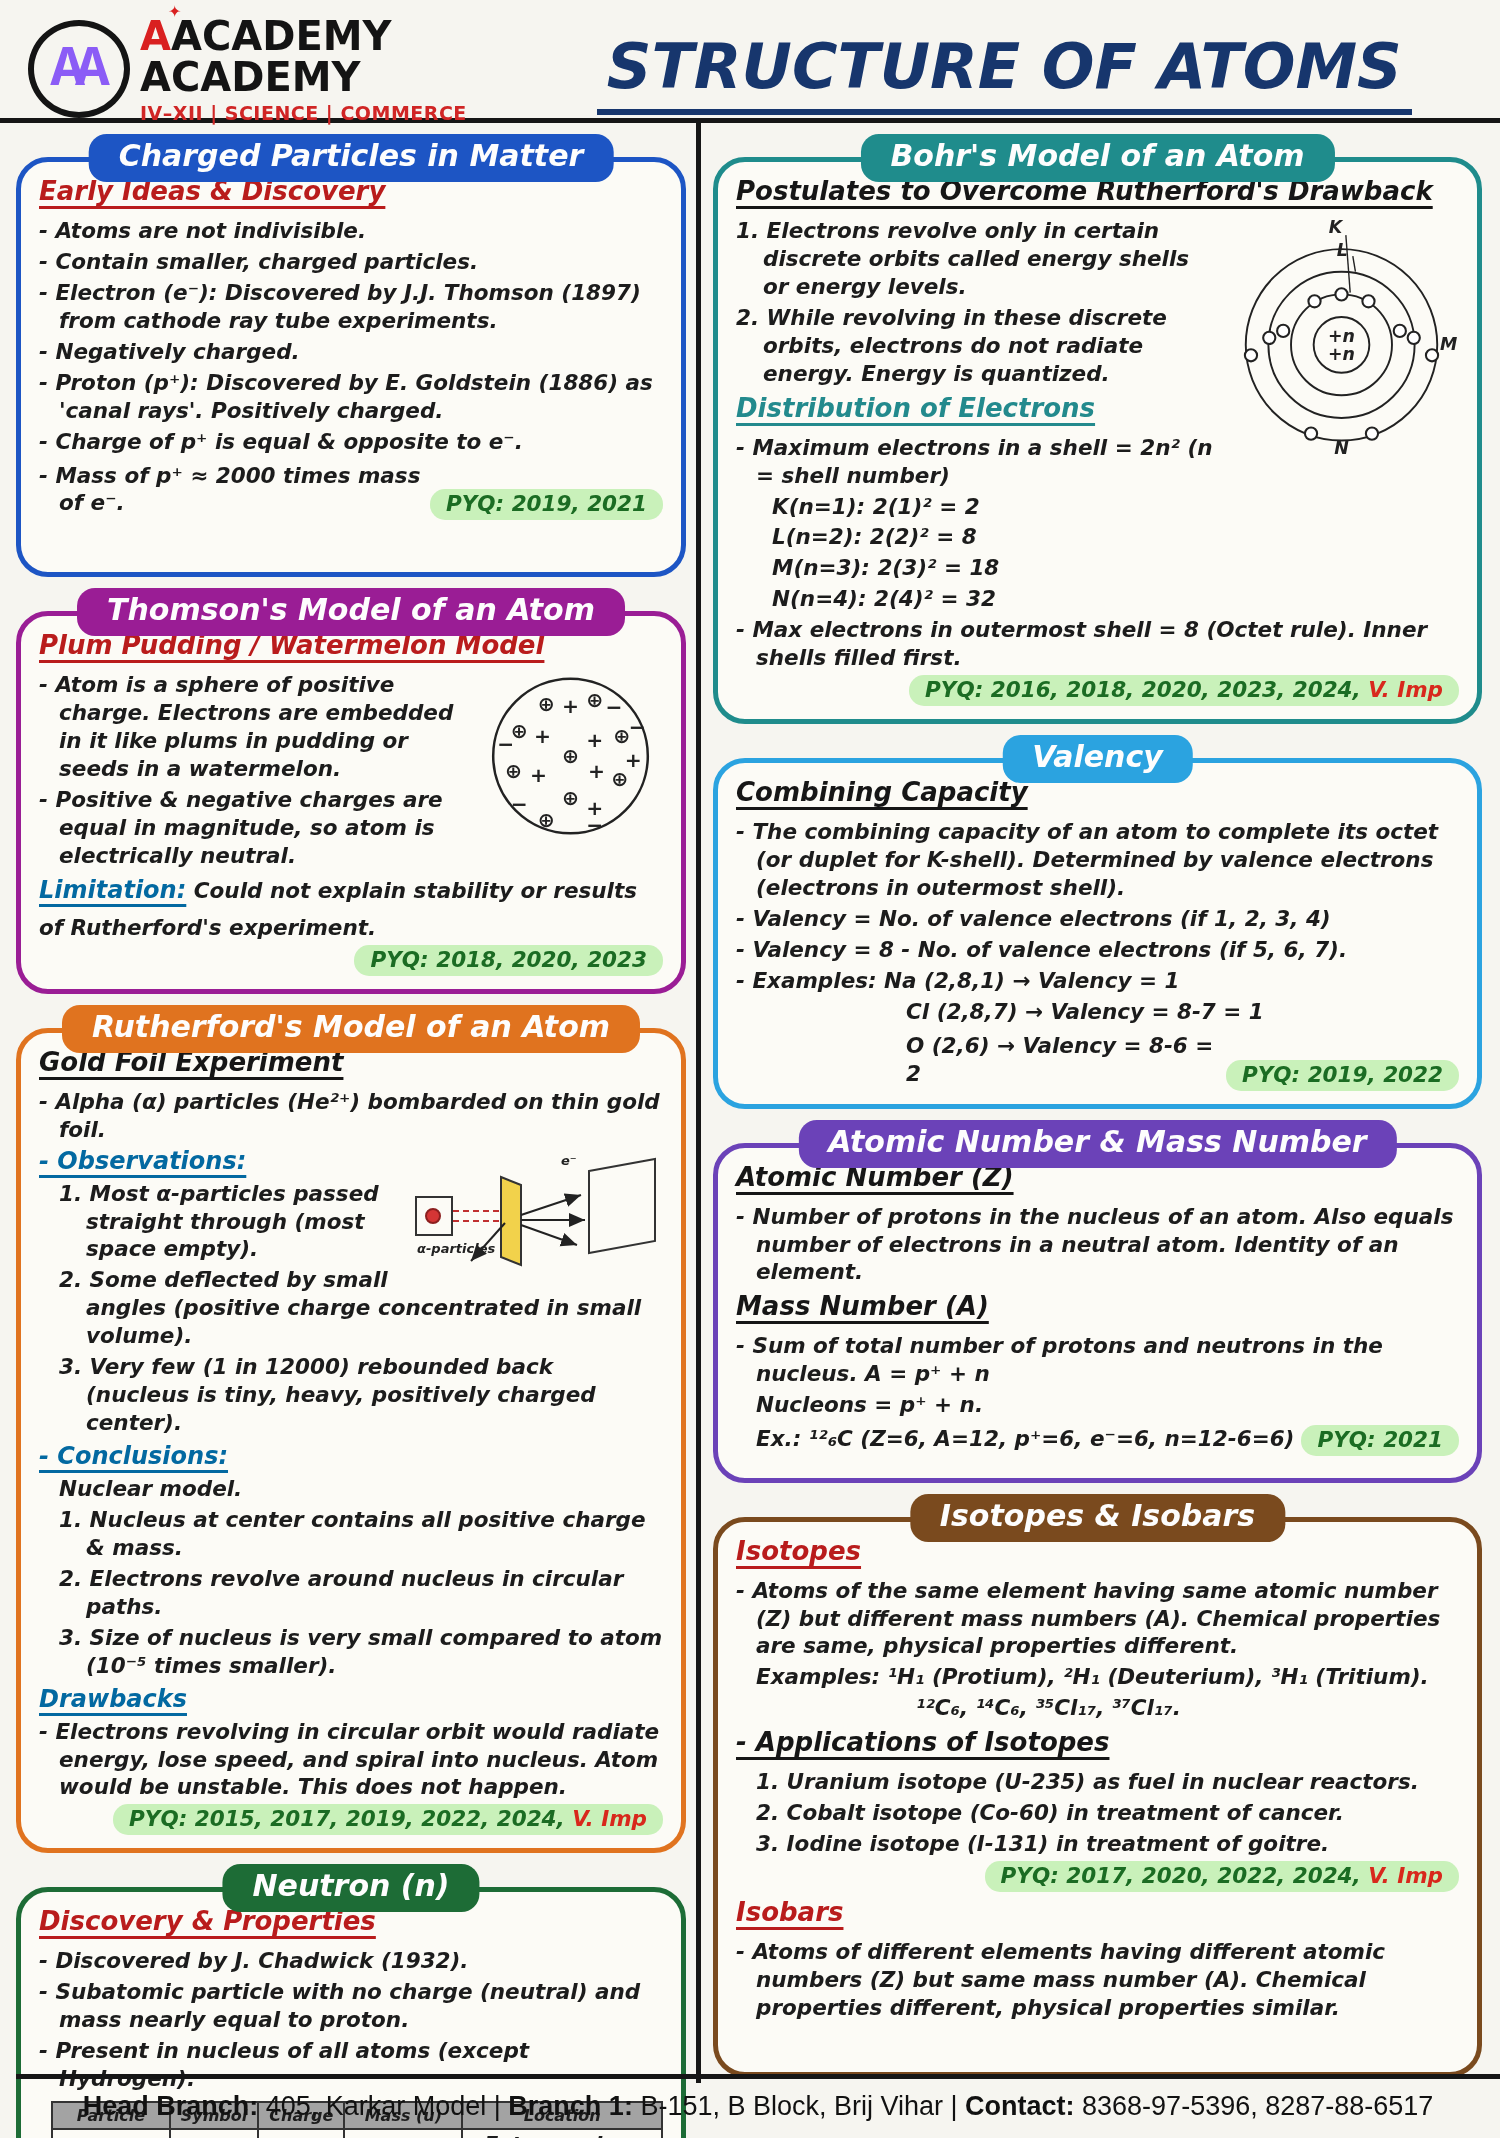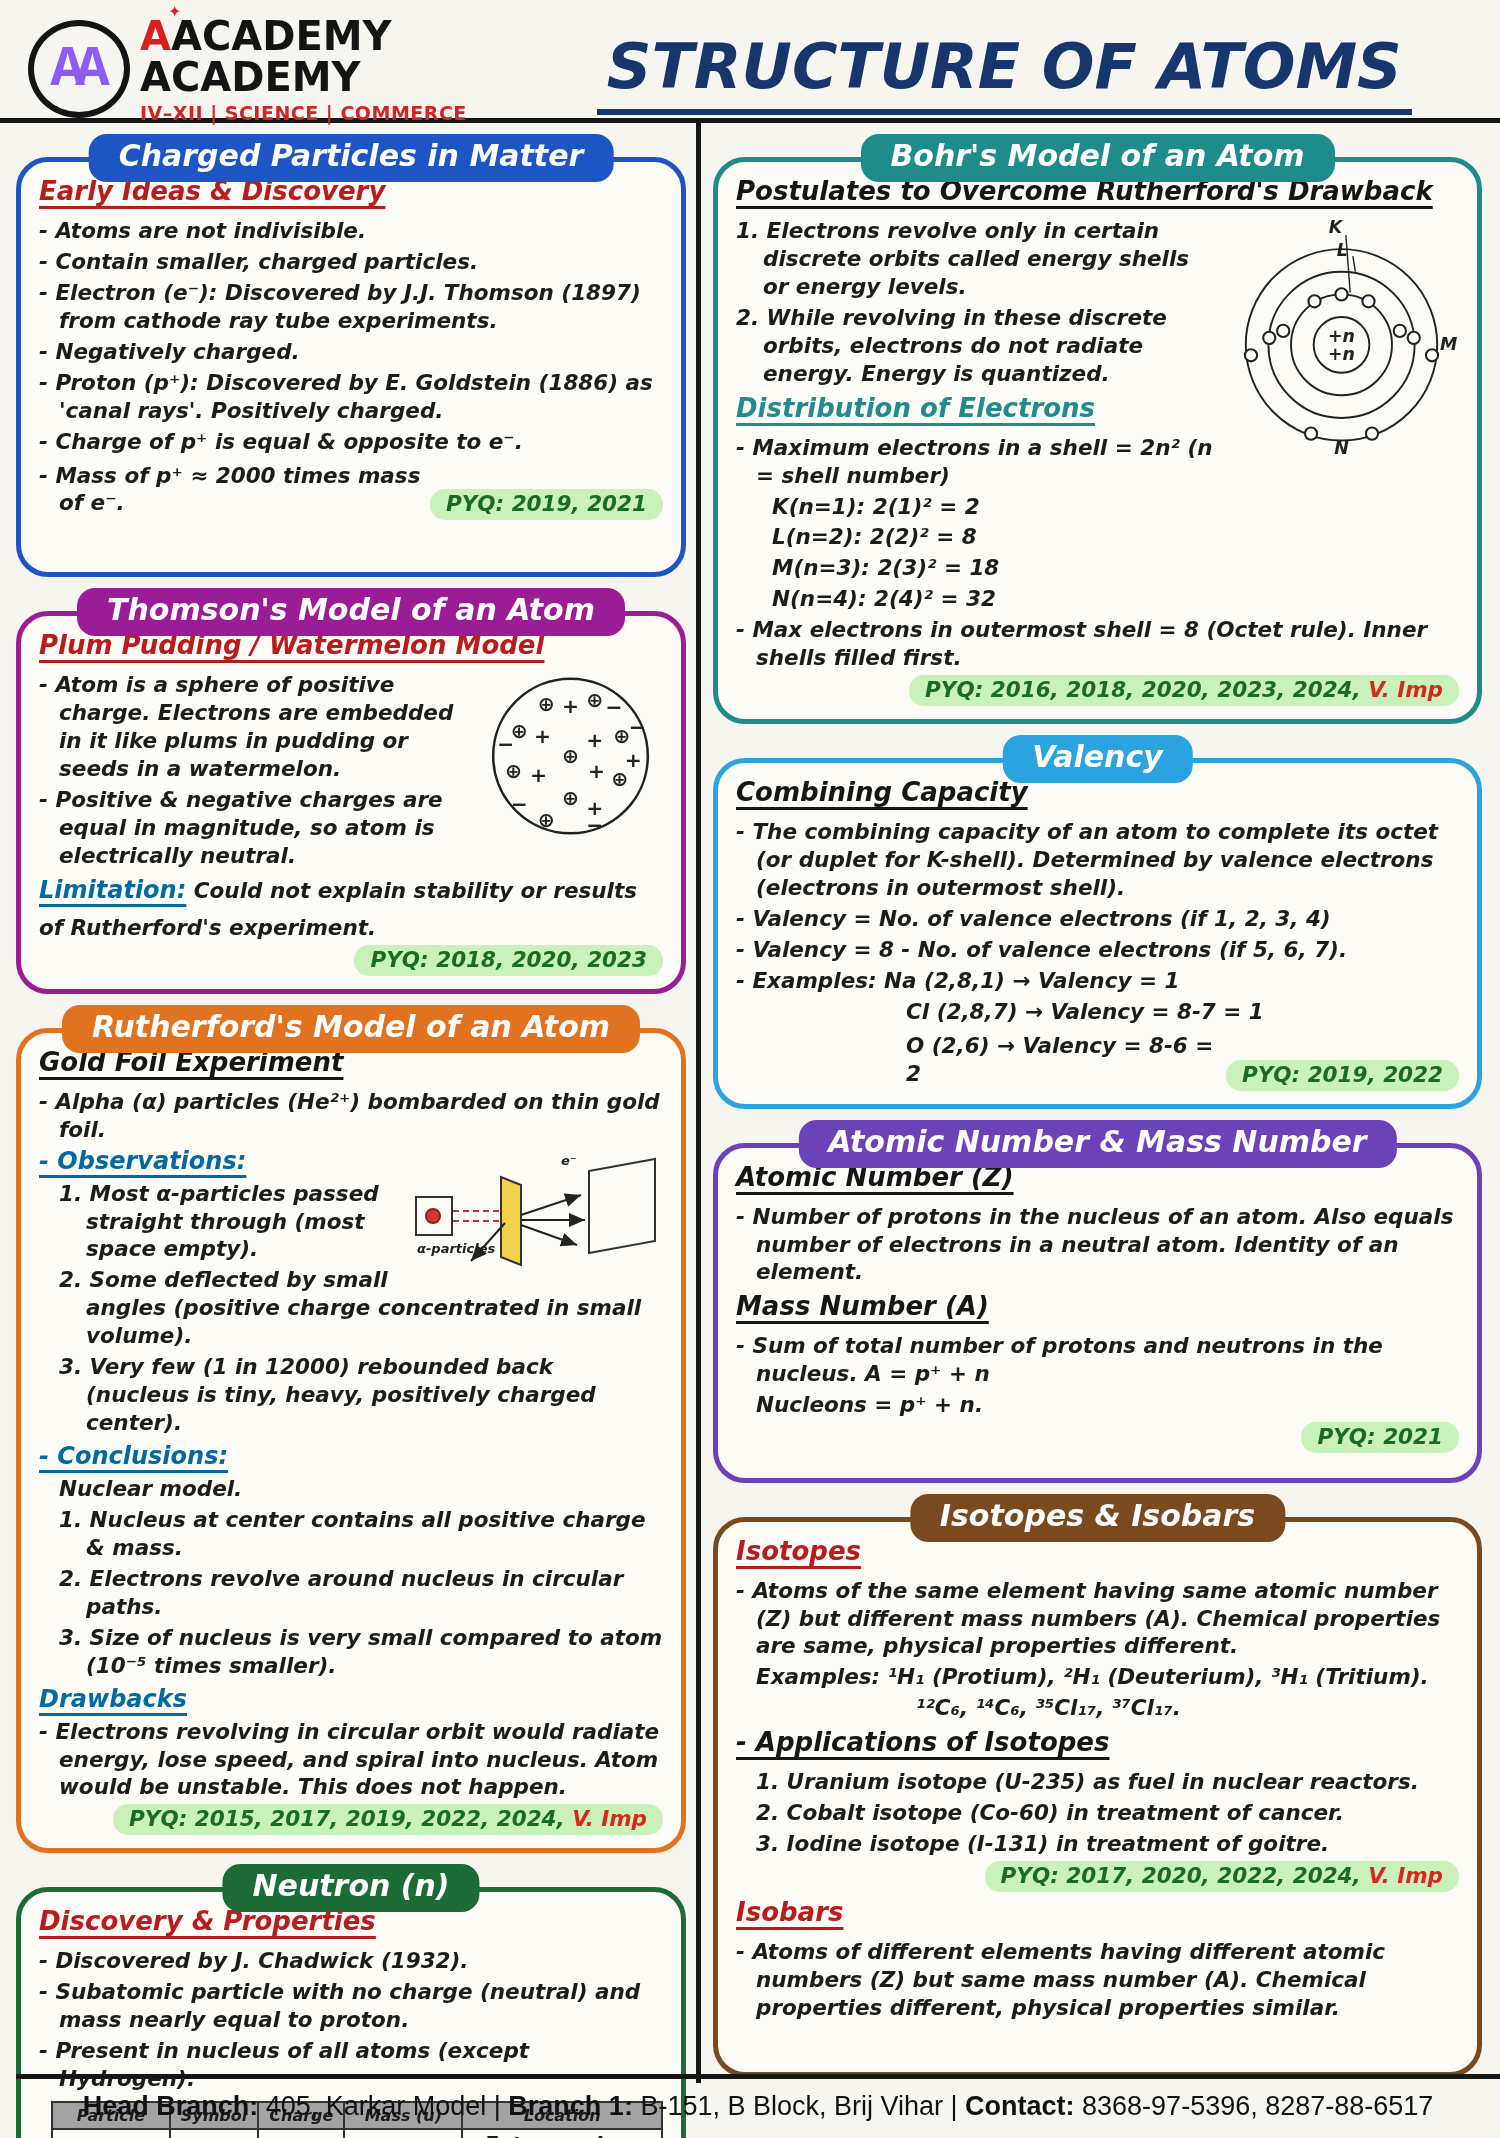--- a/index.html
+++ b/index.html
@@ -279,20 +279,21 @@
       </section>
 
       <section class="card" style="--c:#6b42b8;min-height:340px">
         <div class="pill">Atomic Number &amp; Mass Number</div>
         <div class="sh c-black">Atomic Number (Z)</div>
         <p class="b hang">- Number of protons in the nucleus of an atom. Also equals number of electrons in a neutral atom. Identity of an element.</p>
         <div class="sh c-black">Mass Number (A)</div>
         <p class="b hang">- Sum of total number of protons and neutrons in the nucleus. A = p⁺ + n</p>
         <p class="b ind" style="margin-left:20px">Nucleons = p⁺ + n.</p>
         <div class="row">
+          <p class="b" style="flex:1;margin-left:20px">Ex.:  ¹²₆C  (Z=6, A=12, p⁺=6, e⁻=6, n=12-6=6)</p>
           <span class="pyq">PYQ: 2021</span>
         </div>
       </section>
 
       <section class="card" style="--c:#7a4a1e;min-height:560px">
         <div class="pill">Isotopes &amp; Isobars</div>
         <div class="sh c-blue">Isotopes</div>
         <p class="b hang">- Atoms of the same element having same atomic number (Z) but different mass numbers (A). Chemical properties are same, physical properties different.</p>
         <p class="b" style="margin-left:20px">Examples: ¹H₁ (Protium), ²H₁ (Deuterium), ³H₁ (Tritium).</p>
         <p class="b" style="margin-left:180px">¹²C₆, ¹⁴C₆, ³⁵Cl₁₇, ³⁷Cl₁₇.</p>

